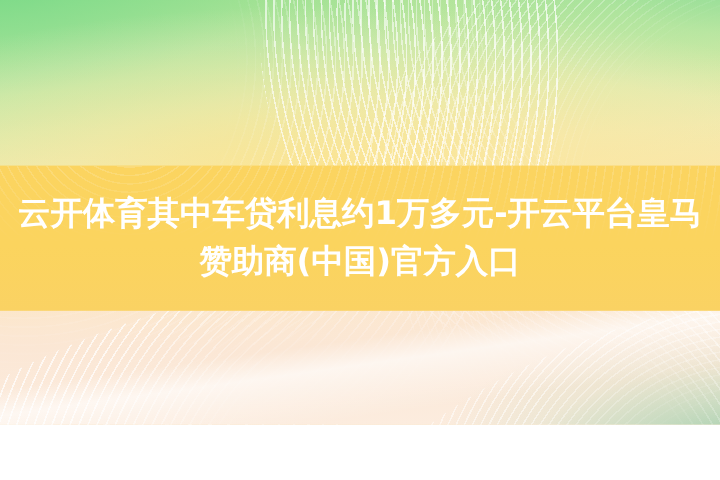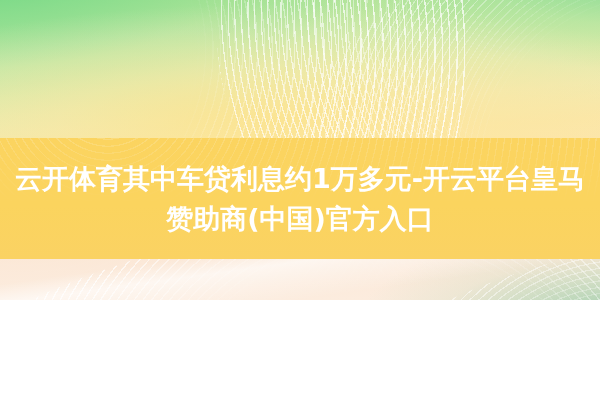--- a/index.html
+++ b/index.html
@@ -9,21 +9,21 @@
   body {
     width: 600px;
     height: 400px;
     overflow: hidden;
     font-family: "Liberation Sans", "DejaVu Sans", sans-serif;
   }
 
   #banner-card {
     position: relative;
     width: 600px;
-    height: 300px;
+    height: 354px;
     overflow: hidden;
     background: #F7E8B8;
   }
 
   
   .bg-layer {
     position: absolute;
     inset: 0;
     pointer-events: none;
   }

